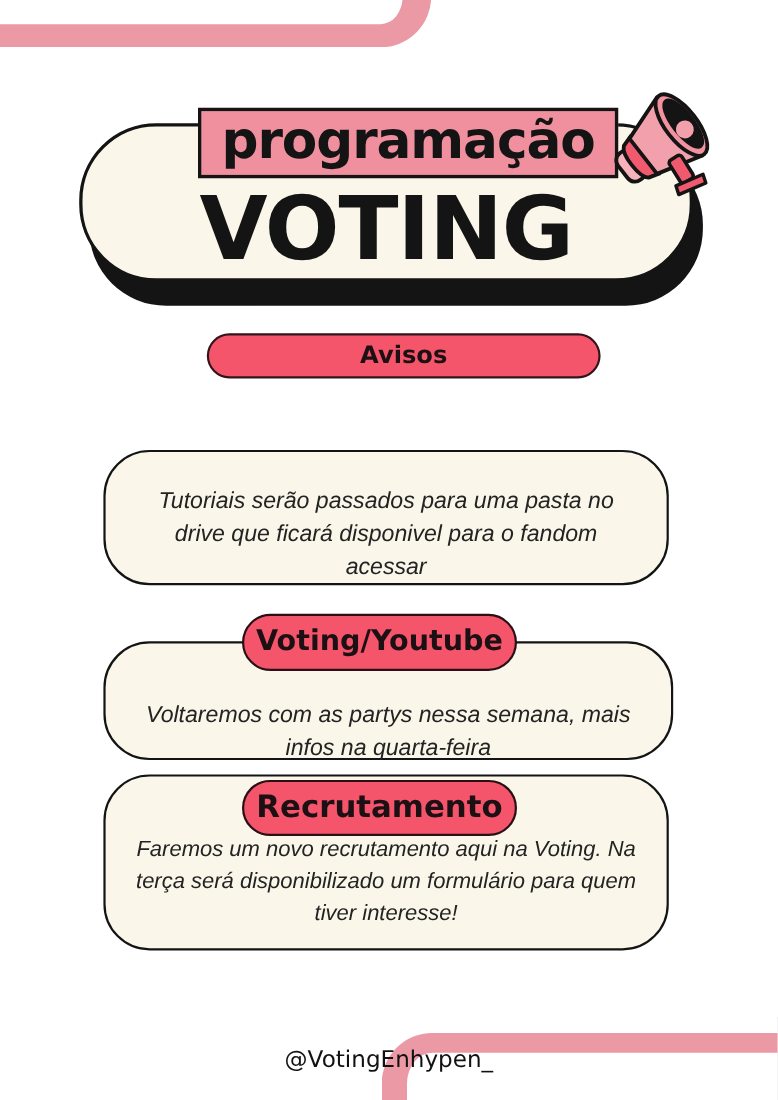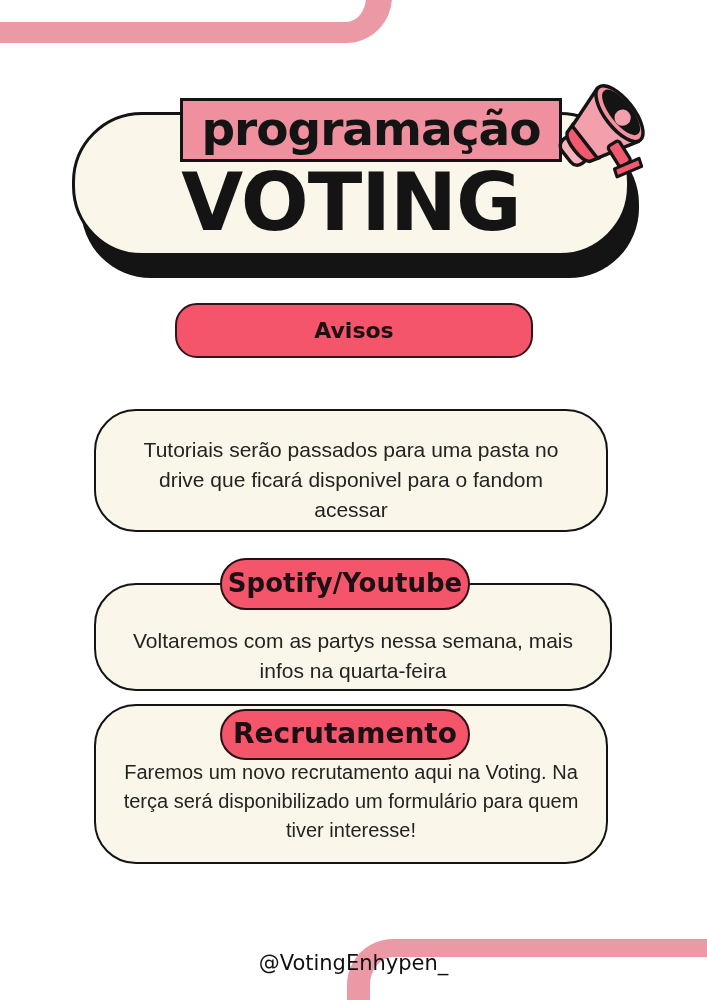--- a/index.html
+++ b/index.html
@@ -40,21 +40,21 @@
   }
 
   
   .header-card{
     position:absolute;left:72px;top:112px;
     width:558px;height:144px;
     background:var(--cream);
     border:3px solid var(--ink);
     border-radius:70px;
     box-shadow:9px 22px 0 0 var(--ink);
-    display:flex;align-items:flex-start;justify-content:center;
+    display:flex;align-items:center;justify-content:center;
     padding-top:48px;
     z-index:1;
   }
   .header-title{
     font-family:"DejaVu Sans",sans-serif;
     font-weight:bold;
     font-size:80px;
     line-height:1;
     letter-spacing:-1px;
     color:var(--ink);
@@ -78,22 +78,22 @@
     padding-bottom:4px;
   }
   .megaphone{
     position:absolute;left:546px;top:64px;
     width:112px;height:124px;
     z-index:4;
   }
 
   
   .badge{
-    position:absolute;left:175px;top:303px;
-    width:358px;height:55px;
+    position:absolute;left:188px;top:303px;
+    width:358px;height:41px;
     background:var(--coral);
     border:2px solid #33141b;
     border-radius:22px;
     display:flex;align-items:center;justify-content:center;
     z-index:1;
   }
   .badge span{
     font-family:"DejaVu Sans",sans-serif;
     font-weight:bold;font-size:22px;color:#1c1014;
   }
@@ -110,22 +110,23 @@
   .notice-pill span{
     font-family:"DejaVu Sans",sans-serif;
     font-weight:bold;color:#1c1014;line-height:1;
     padding-bottom:2px;
   }
   .notice-box{
     position:absolute;
     background:var(--cream);
     border:2.5px solid var(--ink);
     border-radius:42px;
-    display:flex;align-items:center;justify-content:center;
+    display:flex;align-items:flex-start;justify-content:center;
     z-index:1;
+    font-style:italic;
   }
   .notice-box p{
     text-align:center;
     color:var(--body-text);
     font-family:"Liberation Sans",sans-serif;
   }
 
   .pill-1{left:243px;top:385px;width:212px;height:48px;}
   .pill-1 span{font-size:29px;}
   .box-1{left:94px;top:409px;width:514px;height:123px;padding:30px 24px 12px;}
@@ -188,21 +189,21 @@
 
   <div class="badge">
     <span>Avisos</span>
   </div>
 
   <div class="notice-box box-1">
     <p>Tutoriais serão passados para uma pasta no drive que ficará disponivel para o fandom acessar</p>
   </div>
 
   <div class="notice-pill pill-2">
-    <span>Spotify/Youtube</span>
+    <span>Voting/Youtube</span>
   </div>
   <div class="notice-box box-2">
     <p>Voltaremos com as partys nessa semana, mais infos na quarta-feira</p>
   </div>
 
   <div class="notice-pill pill-3">
     <span>Recrutamento</span>
   </div>
   <div class="notice-box box-3">
     <p>Faremos um novo recrutamento aqui na Voting. Na terça será disponibilizado um formulário para quem tiver interesse!</p>

